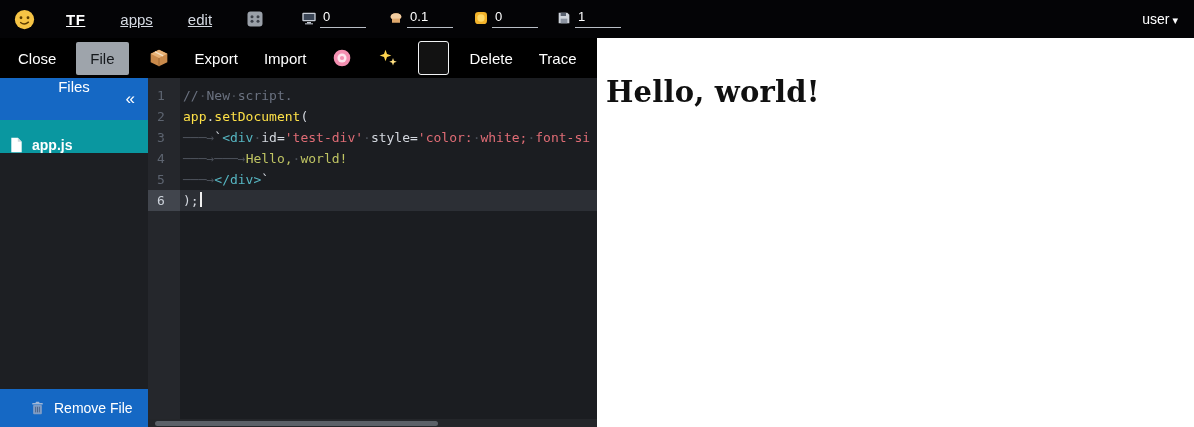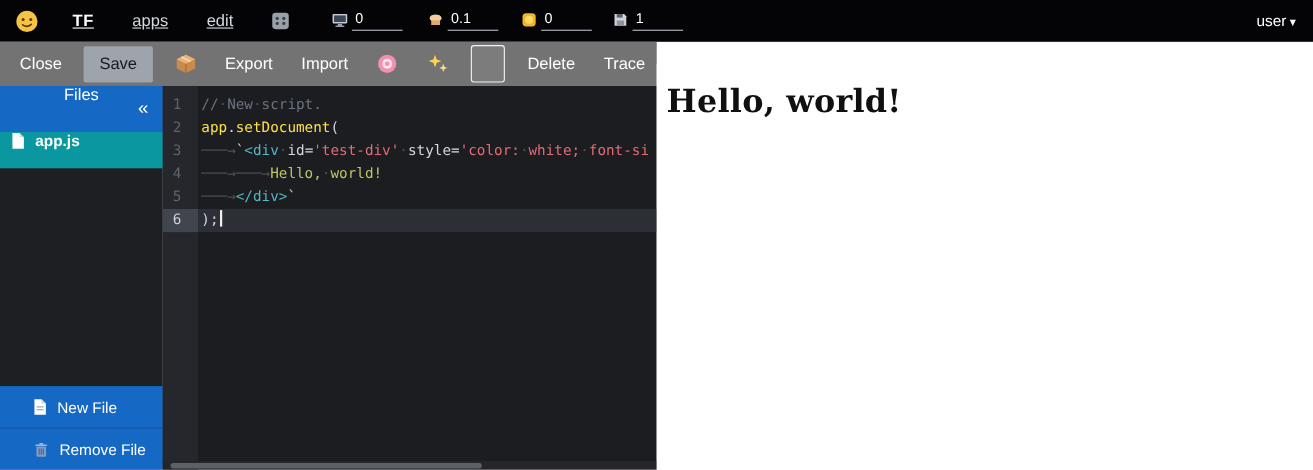--- a/index.html
+++ b/index.html
@@ -17,31 +17,31 @@
   .stat-monitor{margin-left:37px;}
   .stat-bread{margin-left:22px;}
   .stat-coin{margin-left:20px;}
   .stat-floppy{margin-left:18px;}
   .stat .icon{margin-bottom:2px;}
   .stat-value{color:#fff;font-size:13px;border-bottom:1px solid #b9bec6;min-width:46px;padding:0 2px 3px 3px;line-height:14px;cursor:text;}
   .user{margin-left:auto;margin-right:16px;color:#fff;font-size:14px;display:flex;align-items:flex-end;gap:3px;cursor:pointer;}
   .caret{font-size:11px;color:#fff;}
 
   
-  .toolbar{position:absolute;left:0;top:38px;width:597px;height:40px;background:#737373;display:flex;align-items:center;padding-left:12px;gap:14px;}
+  .toolbar{position:absolute;left:0;top:38px;width:597px;height:40px;background:#000000;display:flex;align-items:center;padding-left:12px;gap:14px;}
   .tbtn{background:transparent;border:none;color:#fff;font-size:15px;font-family:inherit;padding:8px 6px;cursor:pointer;white-space:nowrap;}
   .tbtn.save{background:#9ea4ab;color:#15181c;border-radius:2px;padding:8px 14px;}
   .icon-btn{display:flex;align-items:center;padding:6px 6px;}
   .blank{width:31px;height:34px;border:1px solid #f2f4f6;border-radius:3px;background:rgba(255,255,255,.07);padding:0;}
 
   
   .sidebar{position:absolute;left:0;top:78px;width:148px;height:349px;background:#1d1f23;display:flex;flex-direction:column;}
   .files-header{height:42px;min-height:42px;background:#1568c4;display:flex;justify-content:center;position:relative;color:#fff;font-size:15px;}
   .collapse{position:absolute;right:8px;top:0;height:100%;background:none;border:none;color:#fff;font-size:17px;cursor:pointer;padding:0 5px;font-family:inherit;}
-  .file-item{height:33px;min-height:33px;background:#0a97a0;display:flex;align-items:flex-start;gap:9px;padding-left:10px;cursor:pointer;}
+  .file-item{height:33px;min-height:33px;background:#0a97a0;display:flex;align-items:flex-end;gap:9px;padding-left:10px;cursor:pointer;}
   .fname{color:#fff;font-weight:bold;font-size:14px;}
   .side-spacer{flex:1;}
   .side-action{height:38px;min-height:38px;background:#1568c4;border:none;display:flex;align-items:center;gap:9px;padding-left:30px;color:#fff;font-size:14px;font-family:inherit;cursor:pointer;text-align:left;}
   .side-action + .side-action{border-top:1px solid rgba(0,0,0,.12);}
 
   
   .editor{position:absolute;left:148px;top:78px;width:449px;height:349px;background:#1b1d21;font-family:"DejaVu Sans Mono",monospace;font-size:13px;line-height:21px;overflow:hidden;cursor:text;}
   .gutter-col{position:absolute;left:0;top:0;bottom:0;width:32px;background:#25272c;}
   .gutter-inner{padding-top:7px;}
   .ln{height:21px;color:#5d6470;padding-left:9px;}
@@ -136,21 +136,21 @@
     </div>
 
     <div class="user">
       <span>user</span>
       <span class="caret">▾</span>
     </div>
   </header>
 
   <div class="toolbar">
     <button class="tbtn">Close</button>
-    <button class="tbtn save">Save</button>
+    <button class="tbtn save">File</button>
     <button class="tbtn icon-btn">
       <span class="icon">
         <svg viewBox="0 0 24 24" width="20" height="20">
             <path d="M12 2 22 7v10l-10 5L2 17V7z" fill="#c98a4b"></path>
             <path d="M12 2 22 7l-10 5L2 7z" fill="#e8b377"></path>
             <path d="M12 12v10" stroke="#9a6633" stroke-width="1"></path>
             <path d="M7 4.5l10 5" stroke="#f4e2c8" stroke-width="1.5" fill="none"></path>
           </svg>
       </span>
     </button>
@@ -186,31 +186,20 @@
     <div class="file-item">
       <span class="icon">
         <svg viewBox="0 0 20 24" width="13" height="16">
             <path d="M2 1h10l6 6v16H2z" fill="#ffffff"></path>
             <path d="M12 1l6 6h-6z" fill="#cfd8dc"></path>
           </svg>
       </span>
       <span class="fname">app.js</span>
     </div>
     <div class="side-spacer"></div>
-    <button class="side-action">
-      <span class="icon">
-        <svg viewBox="0 0 20 24" width="13" height="16">
-            <path d="M2 1h10l6 6v16H2z" fill="#ffffff"></path>
-            <path d="M12 1l6 6h-6z" fill="#bcd4ee"></path>
-            <rect x="5" y="11" width="10" height="1.6" fill="#8fa6bd"></rect>
-            <rect x="5" y="15" width="10" height="1.6" fill="#8fa6bd"></rect>
-          </svg>
-      </span>
-      <span>New File</span>
-    </button>
     <button class="side-action">
       <span class="icon">
         <svg viewBox="0 0 24 24" width="15" height="16">
             <rect x="5" y="7" width="14" height="15" rx="1.5" fill="#7f9cc4"></rect>
             <rect x="3.5" y="4" width="17" height="2.5" rx="1" fill="#9fb7d8"></rect>
             <rect x="9" y="2" width="6" height="2.5" rx="1" fill="#9fb7d8"></rect>
             <path d="M9 10v9M12 10v9M15 10v9" stroke="#44597a" stroke-width="1.3"></path>
           </svg>
       </span>
       <span>Remove File</span>

